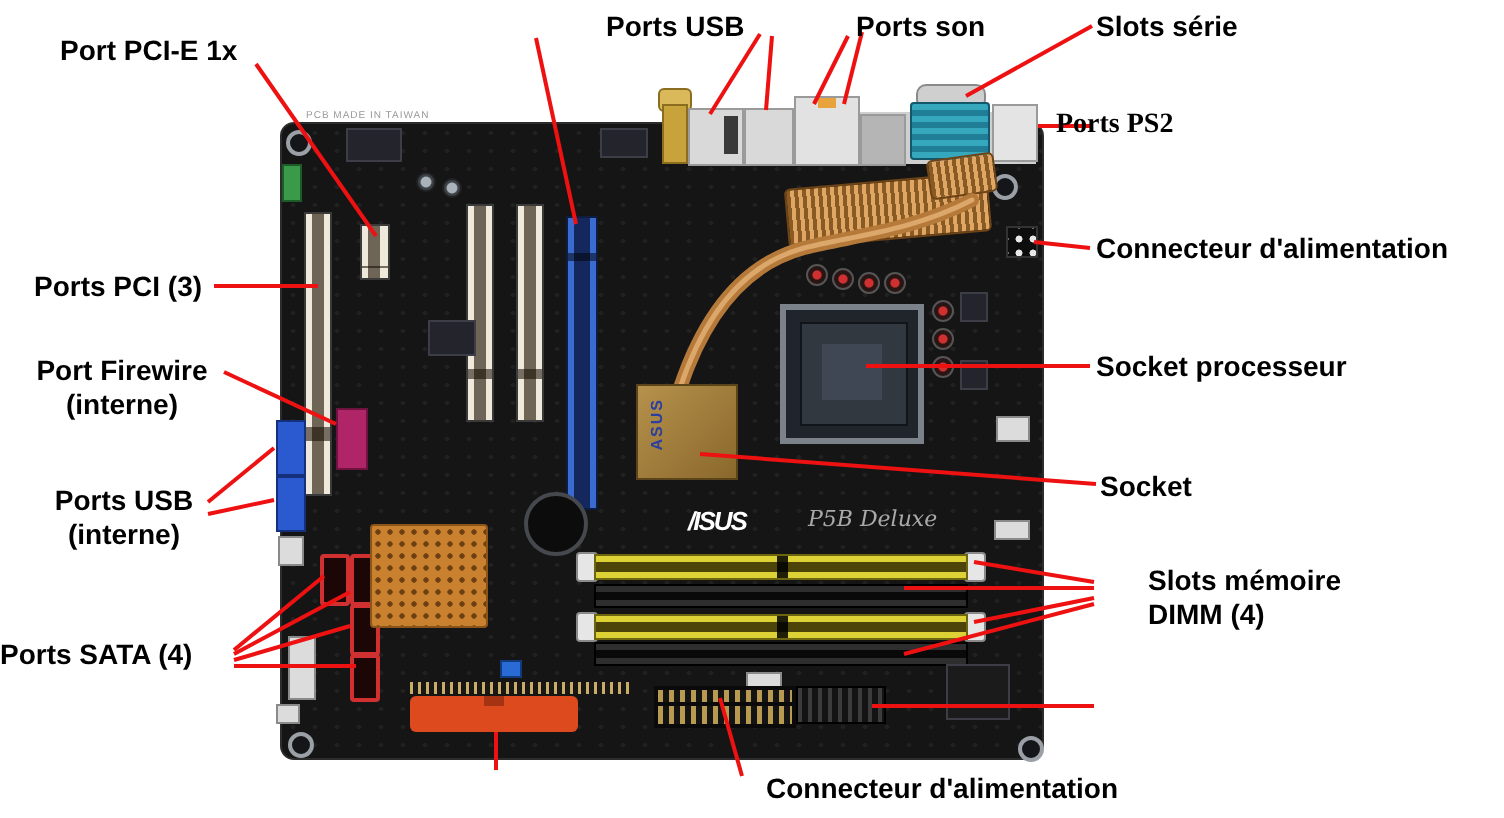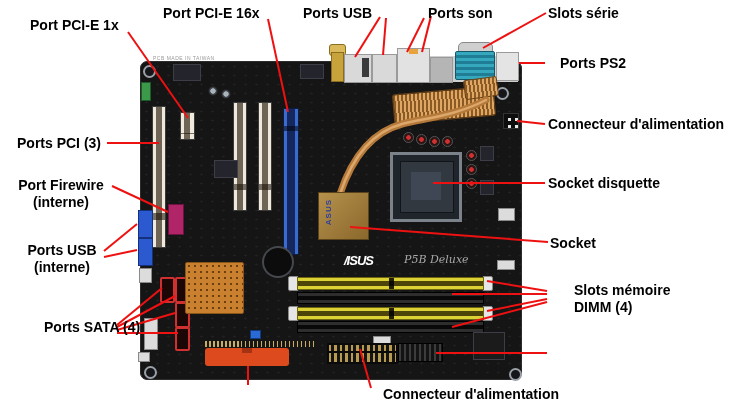--- a/index.html
+++ b/index.html
@@ -191,34 +191,33 @@
     <line class="callout" x1="117" y1="327" x2="175" y2="296"></line>
     <line class="callout" x1="117" y1="330" x2="175" y2="313"></line>
     <line class="callout" x1="117" y1="333" x2="178" y2="333"></line>
     <line class="callout" x1="104" y1="251" x2="137" y2="224"></line>
     <line class="callout" x1="104" y1="257" x2="137" y2="250"></line>
     <line class="callout" x1="112" y1="186" x2="168" y2="212"></line>
     <line class="callout" x1="107" y1="143" x2="159" y2="143"></line>
   </svg>
 
   <div class="lbl" style="left:30px;top:17px;z-index:20;">Port PCI-E 1x</div>
-  <div class="lbl" style="left:163px;top:5px;z-index:20;">Port PCI-E 16x</div>
   <div class="lbl" style="left:303px;top:5px;z-index:20;">Ports USB</div>
   <div class="lbl" style="left:428px;top:5px;z-index:20;">Ports son</div>
   <div class="lbl" style="left:548px;top:5px;z-index:20;">Slots série</div>
-  <div class="lbl" style="left:560px;top:55px;z-index:20;">Ports PS2</div>
+  <div class="lbl" style="left:528px;top:55px;z-index:20;font-family:Liberation Serif, serif;">Ports PS2</div>
   <div class="lbl" style="left:548px;top:116px;z-index:20;">Connecteur d'alimentation</div>
-  <div class="lbl" style="left:548px;top:175px;z-index:20;">Socket disquette</div>
+  <div class="lbl" style="left:548px;top:175px;z-index:20;">Socket processeur</div>
   <div class="lbl" style="left:550px;top:235px;z-index:20;">Socket</div>
   <div class="lbl" style="left:574px;top:282px;z-index:20;">
     <span>Slots mémoire</span>
     <span>DIMM (4)</span>
   </div>
   <div class="lbl" style="left:383px;top:386px;z-index:20;">Connecteur d'alimentation</div>
-  <div class="lbl" style="left:20px;top:319px;z-index:20;padding-left:24px;">Ports SATA (4)</div>
+  <div class="lbl" style="left:0;top:319px;z-index:20;">Ports SATA (4)</div>
   <div class="lbl center" style="left:18px;top:242px;width:88px;z-index:20;">
     <span>Ports USB</span>
     <span>(interne)</span>
   </div>
   <div class="lbl center" style="left:10px;top:177px;width:102px;z-index:20;">
     <span>Port Firewire</span>
     <span>(interne)</span>
   </div>
   <div class="lbl" style="left:17px;top:135px;z-index:20;">Ports PCI (3)</div>
 

